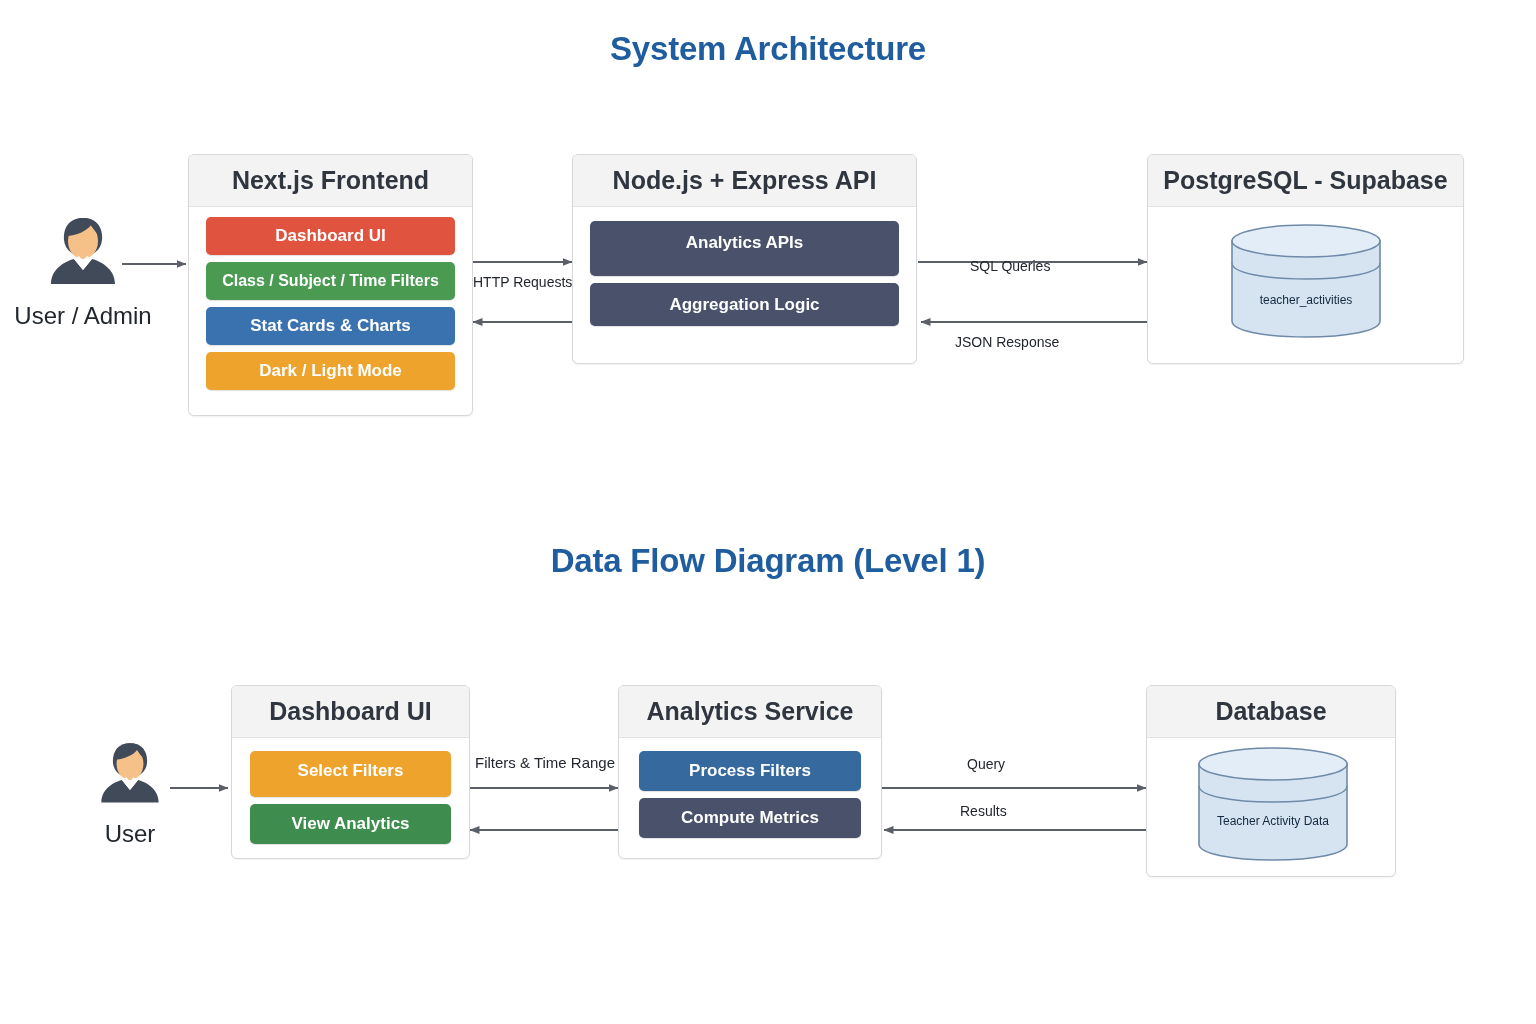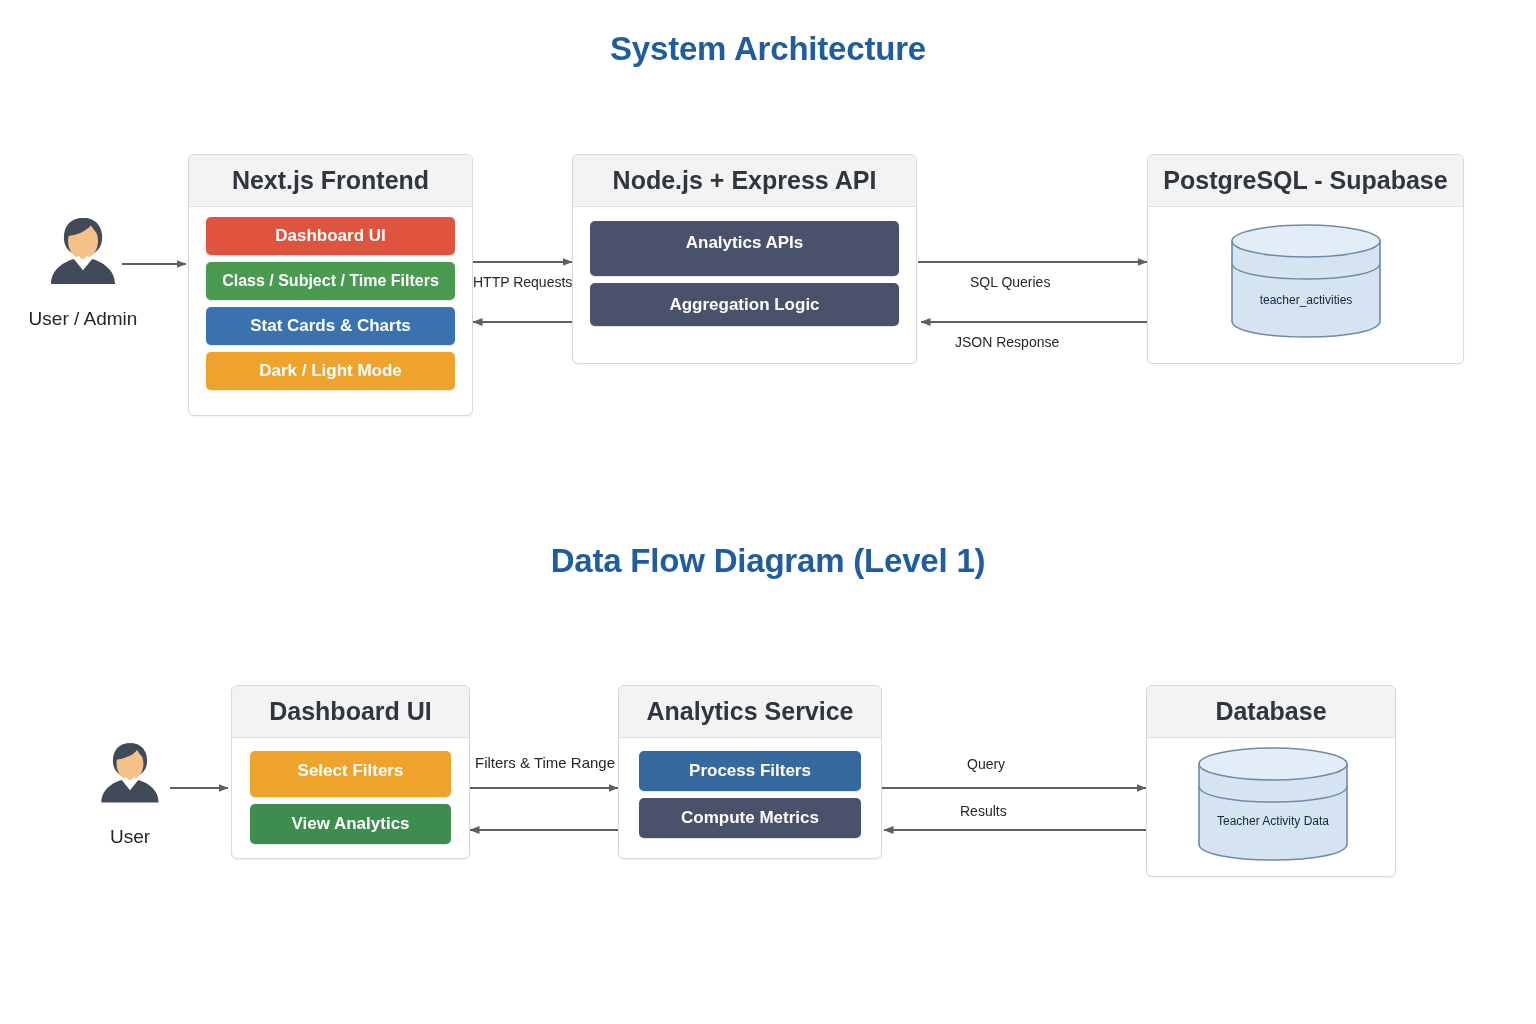--- a/index.html
+++ b/index.html
@@ -70,23 +70,23 @@
   .chip:last-child { margin-bottom: 0; }
   .chip.small { font-size: 16px; }
 
   
   .actor {
     position: absolute;
     text-align: center;
     width: 150px;
   }
   .actor-label {
-    font-size: 19px;
+    font-size: 24px;
     color: #22272e;
-    margin-top: 20px;
+    margin-top: 14px;
   }
   .actor svg { display: block; margin: 0 auto; }
 
   
   .db-wrap { position: absolute; }
   .db-label {
     position: absolute;
     width: 100%;
     text-align: center;
     font-size: 12px;
@@ -186,21 +186,21 @@
       <svg width="160" height="116" viewBox="0 0 160 116">
         <path d="M6 18 L6 98 C6 108 39 114 80 114 C121 114 154 108 154 98 L154 18 Z" fill="#d6e4f2" stroke="#6f8aa8" stroke-width="1.6"></path>
         <ellipse cx="80" cy="18" rx="74" ry="16" fill="#e3edf7" stroke="#6f8aa8" stroke-width="1.6"></ellipse>
         <path d="M6 40 C6 50 39 56 80 56 C121 56 154 50 154 40" fill="none" stroke="#6f8aa8" stroke-width="1.4"></path>
       </svg>
       <div class="db-label" style="top:70px;">teacher_activities</div>
     </div>
   </div>
 
   <div class="edge-label" style="left:473px; top:274px;">HTTP Requests</div>
-  <div class="edge-label" style="left:970px; top:274px;">SQL Queries</div>
+  <div class="edge-label" style="left:970px; top:258px;">SQL Queries</div>
   <div class="edge-label" style="left:955px; top:334px;">JSON Response</div>
 
   <div class="actor" style="left:55px; top:738px;">
     <span>
       <svg width="72" height="68" viewBox="0 0 80 76">
         <path d="M40 6 C26 6 20 16 21 28 C22 38 30 44 40 44 C50 44 58 38 59 28 C60 16 54 6 40 6 Z" fill="#414a59"></path>
         <ellipse cx="40" cy="29" rx="15" ry="18" fill="#f6c189"></ellipse>
         <path d="M25 24 C24 12 30 6 40 6 C51 6 57 12 57 23 C53 21 50 17 48 13 C44 19 34 23 25 24 Z" fill="#414a59"></path>
         <path d="M40 72 L8 72 C8 58 20 50 31 47 L40 58 L49 47 C60 50 72 58 72 72 Z" fill="#414a59"></path>
         <path d="M31 47 L40 58 L49 47 L44 44 L40 49 L36 44 Z" fill="#ffffff"></path>

